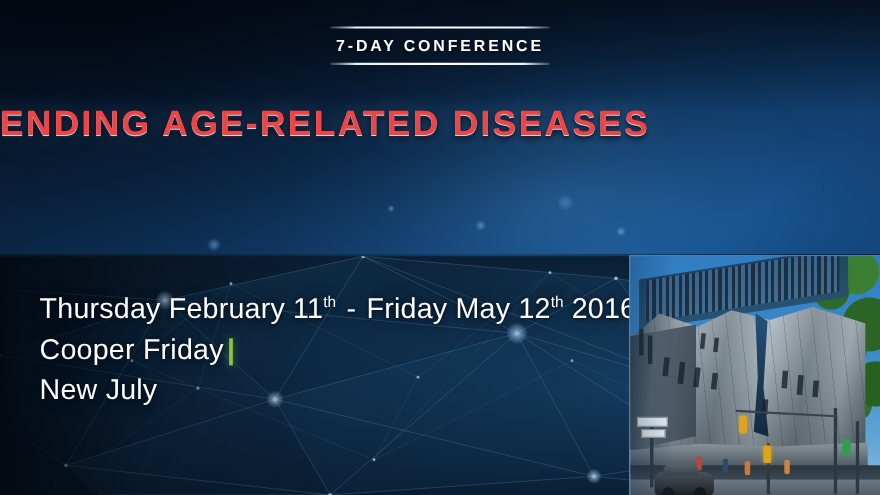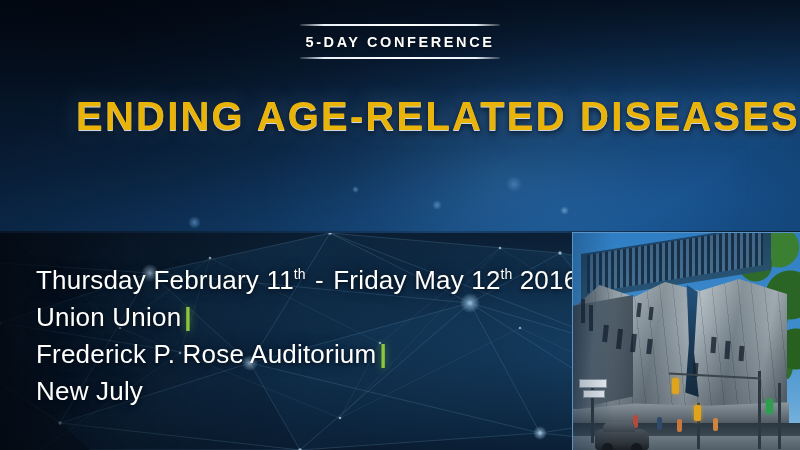--- a/index.html
+++ b/index.html
@@ -69,25 +69,25 @@
     letter-spacing:2.6px;
     font-weight:bold;
     padding:8px 0 7px;
     text-shadow:0 1px 3px rgba(0,0,0,.55);
     white-space:nowrap;
   }
 
   
   .title{
     position:absolute;left:0;right:0;top:94px;
-    text-align:right;
-    font-size:40px;
+    text-align:left;
+    font-size:32px;
     font-weight:bold;
     letter-spacing:2.2px;
-    color:#eab308;
+    color:#ef4444;
     white-space:nowrap;
     text-shadow:
       0 1px 0 #c8d6e4,
       0 2px 1px rgba(20,40,66,.85),
       0 3px 6px rgba(3,12,26,.75),
       0 0 22px rgba(150,190,230,.30);
   }
 
   
   .subtitle{
@@ -330,36 +330,33 @@
           <circle cx="470" cy="70" r="10"></circle>
         <circle cx="640" cy="120" r="8"></circle>
           <circle cx="250" cy="130" r="8"></circle>
         <circle cx="540" cy="200" r="7"></circle>
       </g>
     </svg>
   </div>
 
   <div class="kicker">
     <div class="rule"></div>
-    <div class="kicker-text">5-DAY CONFERENCE</div>
+    <div class="kicker-text">7-DAY CONFERENCE</div>
     <div class="rule"></div>
   </div>
 
   <div class="title">ENDING AGE-RELATED DISEASES</div>
 
 
   <div class="details">
     <span class="row">
       <span>Thursday February 11</span><span class="sup">th</span><span class="dash"> - </span><span>Friday May 12</span><span class="sup">th</span><span> 2016</span>
     </span>
     <span class="row">
-      <span>Union Union</span><span class="sep">|</span>
-    </span>
-    <span class="row">
-      <span>Frederick P. Rose Auditorium</span><span class="sep">|</span>
+      <span>Cooper Friday</span><span class="sep">|</span>
     </span>
     <span class="row">New July</span>
   </div>
 
   <div class="photo">
     <div class="ph sky"></div>
     <div class="ph tree"></div>
 
     <div class="ph bld-top"></div>
     <div class="ph grille"></div>

